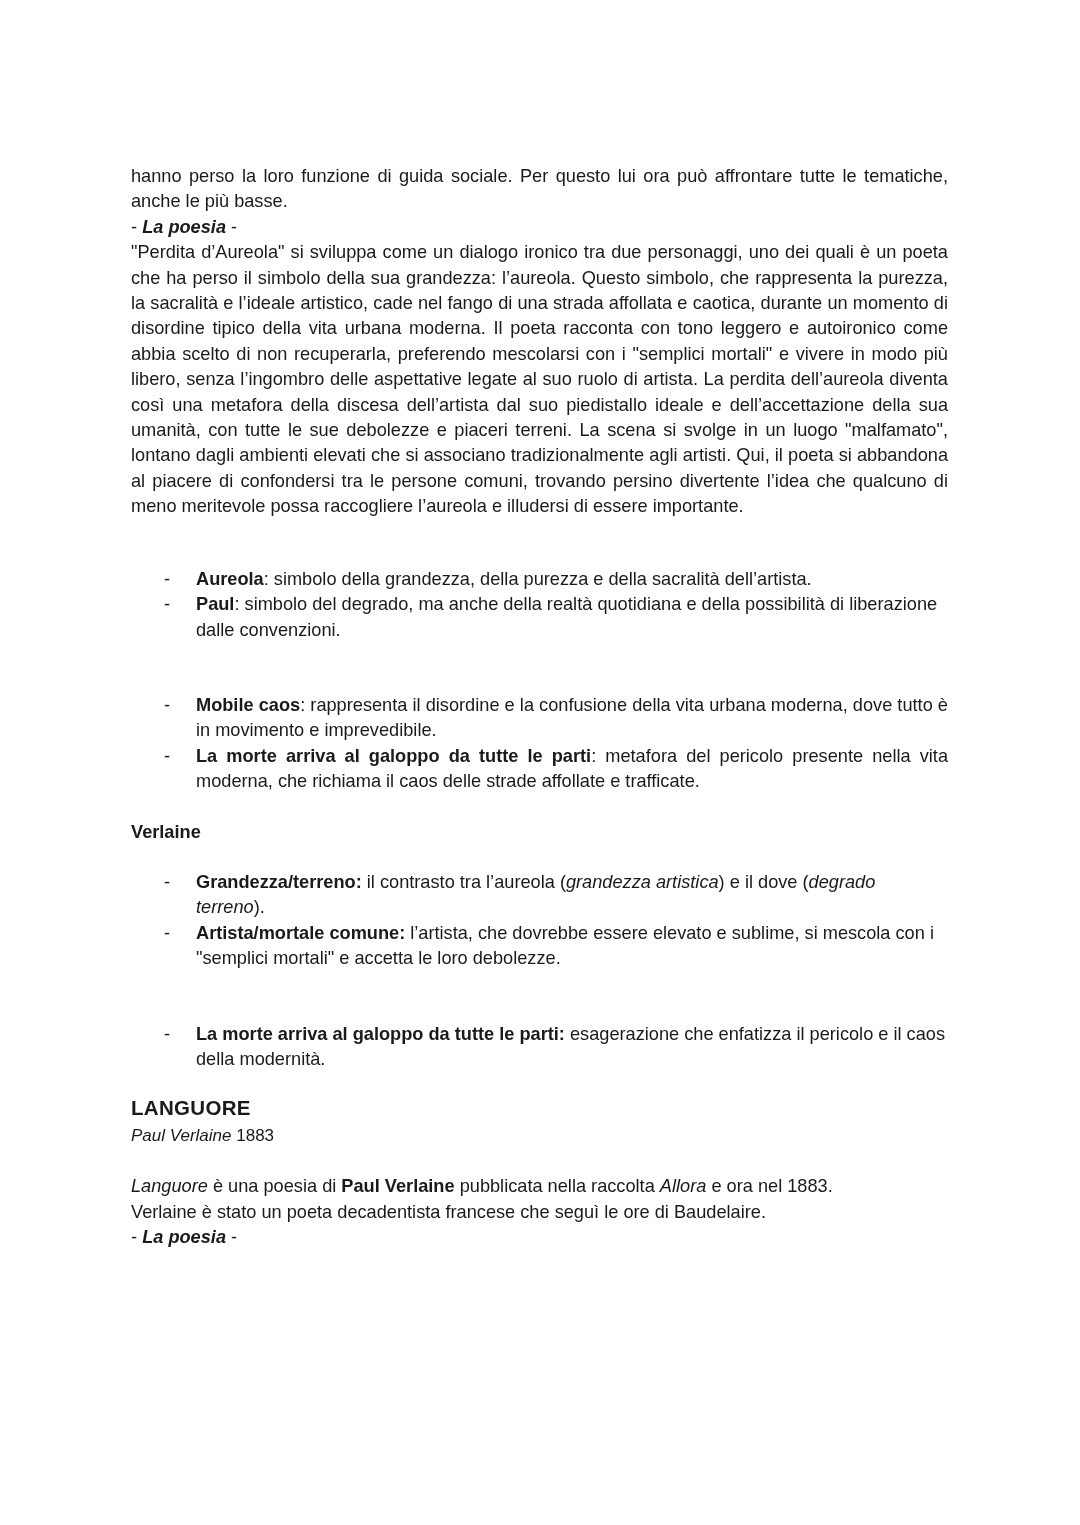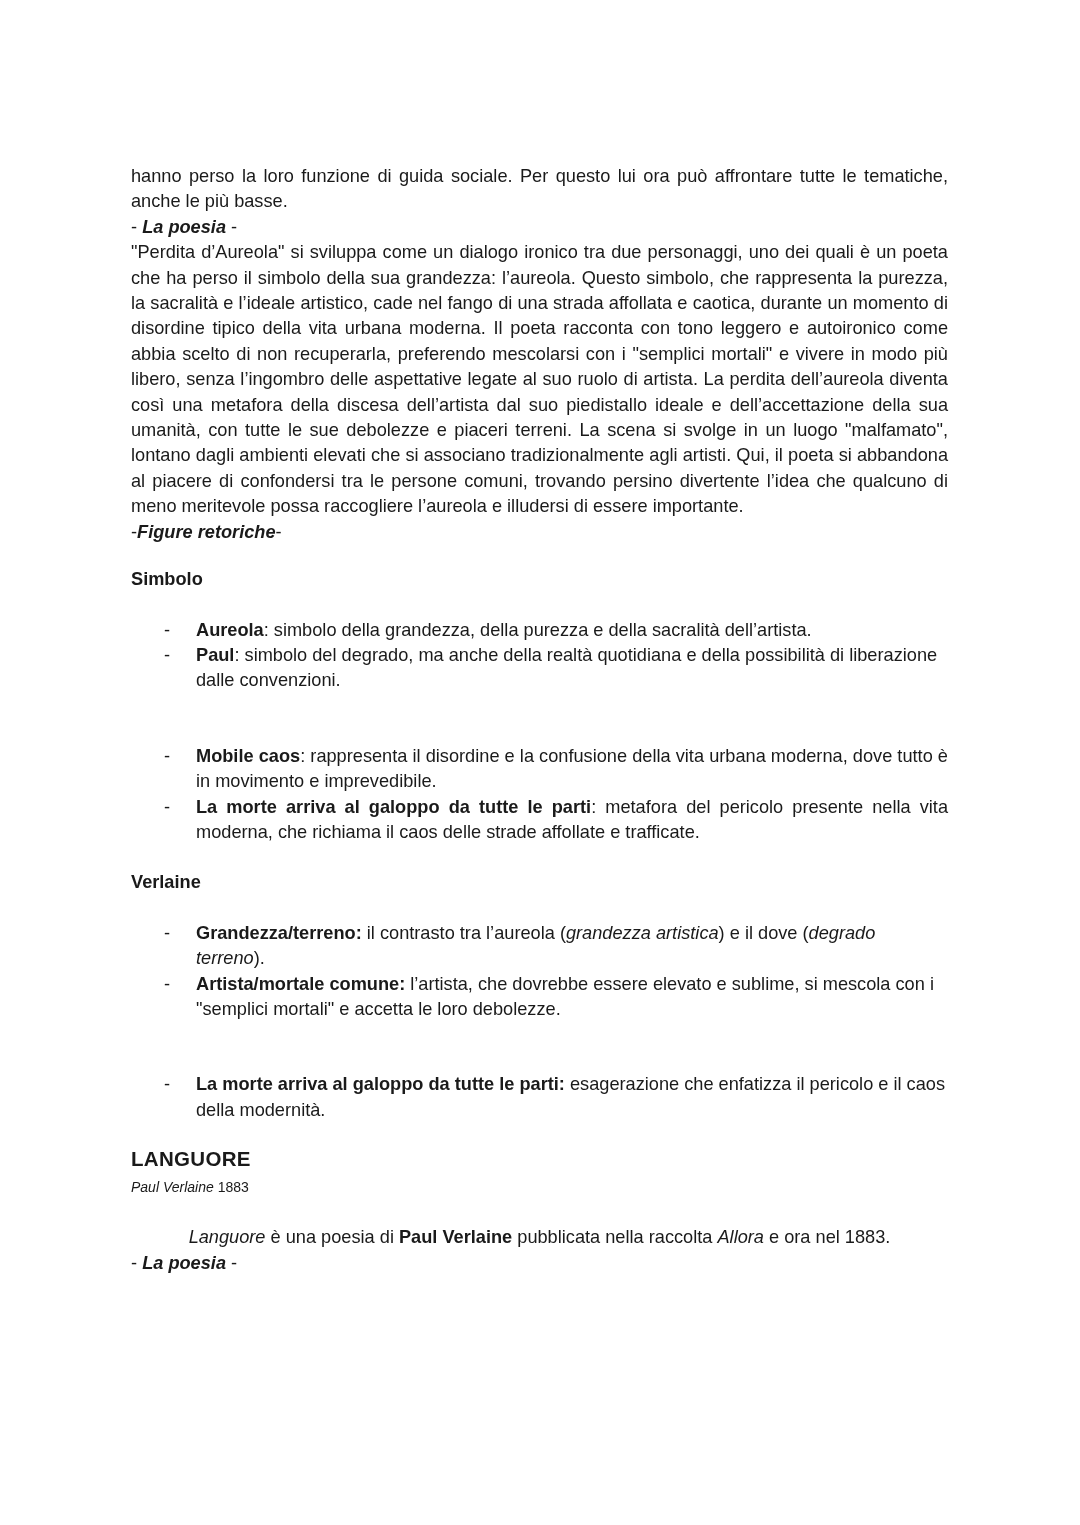--- a/index.html
+++ b/index.html
@@ -6,50 +6,48 @@
   body {
     width: 1080px; height: 1525px; position: relative; overflow: hidden;
     font-family: "Liberation Sans", "DejaVu Sans", sans-serif;
     color: #1a1a1a;
   }
   .page {
     position: absolute; left: 131px; top: 128px; width: 817px;
     font-size: 18.2px; line-height: 25.4px; margin-top: 36px;
   }
   .para { margin: 0; text-align: justify; }
-  .para.left { text-align: center; }
+  .para.left { text-align: left; }
   .section-label { margin: 0; }
   .section-label b { font-weight: bold; }
   .fig-title { font-weight: bold; margin: 0; }
   .gap-sm { height: 22px; }
   .gap-md { height: 25px; }
   ul.dash { list-style: none; margin: 0; padding: 0; }
   ul.dash li { position: relative; padding-left: 65px; text-align: justify; }
   ul.dash li.left { text-align: left; }
   ul.dash li .dash-mark { position: absolute; left: 33px; top: 0; }
   .big-title { font-weight: bold; font-size: 20.5px; margin: 0; line-height: 28px; letter-spacing: 0.3px; }
-  .subtitle { font-size: 14px; margin: 0; line-height: 28px; }
+  .subtitle { font-size: 17px; margin: 0; line-height: 28px; }
   em, i { }
 </style>
 </head>
 <body>
 
 <div class="page">
 
   <p class="para">hanno perso la loro funzione di guida sociale. Per questo lui ora può affrontare tutte le tematiche, anche le più basse.</p>
 
   <p class="section-label"><span>- </span><b><i>La poesia</i></b><span> -</span></p>
 
   <p class="para">"Perdita d’Aureola" si sviluppa come un dialogo ironico tra due personaggi, uno dei quali è un poeta che ha perso il simbolo della sua grandezza: l’aureola. Questo simbolo, che rappresenta la purezza, la sacralità e l’ideale artistico, cade nel fango di una strada affollata e caotica, durante un momento di disordine tipico della vita urbana moderna. Il poeta racconta con tono leggero e autoironico come abbia scelto di non recuperarla, preferendo mescolarsi con i "semplici mortali" e vivere in modo più libero, senza l’ingombro delle aspettative legate al suo ruolo di artista. La perdita dell’aureola diventa così una metafora della discesa dell’artista dal suo piedistallo ideale e dell’accettazione della sua umanità, con tutte le sue debolezze e piaceri terreni. La scena si svolge in un luogo "malfamato", lontano dagli ambienti elevati che si associano tradizionalmente agli artisti. Qui, il poeta si abbandona al piacere di confondersi tra le persone comuni, trovando persino divertente l’idea che qualcuno di meno meritevole possa raccogliere l’aureola e illudersi di essere importante.</p>
 
-  <p class="section-label"><span>-</span><b><i>Figure retoriche</i></b><span>-</span></p>
 
   <div class="gap-sm"></div>
 
-  <p class="fig-title">Simbolo</p>
   <div class="gap-md"></div>
   <ul class="dash">
     <li class="left"><span class="dash-mark">-</span><b>Aureola</b><span>: </span><span>simbolo della grandezza, della purezza e della sacralità dell’artista.</span></li>
     <li class="left"><span class="dash-mark">-</span><b>Paul</b><span>: </span><span>simbolo del degrado, ma anche della realtà quotidiana e della possibilità di liberazione dalle convenzioni.</span></li>
   </ul>
 
   <div class="gap-md"></div>
 
   <div class="gap-md"></div>
   <ul class="dash">
@@ -74,15 +72,16 @@
   </ul>
 
   <div style="height:22px"></div>
 
   <p class="big-title">LANGUORE</p>
   <p class="subtitle"><i>Paul Verlaine</i><span> 1883</span></p>
 
   <div style="height:24px"></div>
 
   <p class="para left"><i>Languore</i><span> è una poesia di </span><b>Paul Verlaine</b><span> pubblicata nella raccolta </span><i>Allora</i><span> e ora nel 1883.</span></p>
+  <p class="para left">Verlaine è stato un poeta decadentista francese che seguì le ore di Baudelaire.</p>
   <p class="section-label"><span>- </span><b><i>La poesia</i></b><span> -</span></p>
 
 </div>
 
 </body></html>

